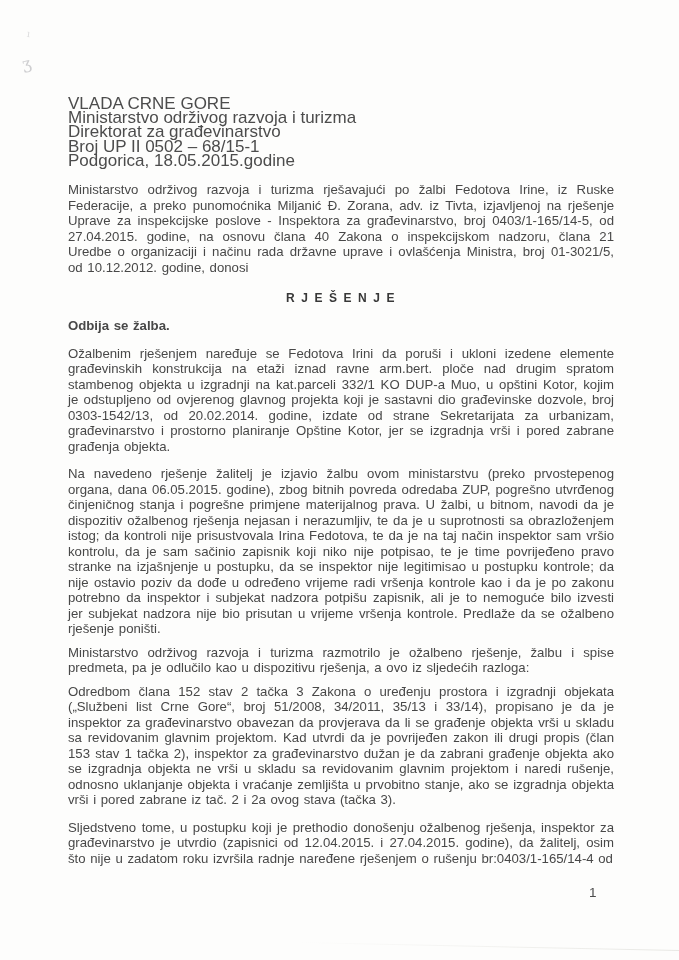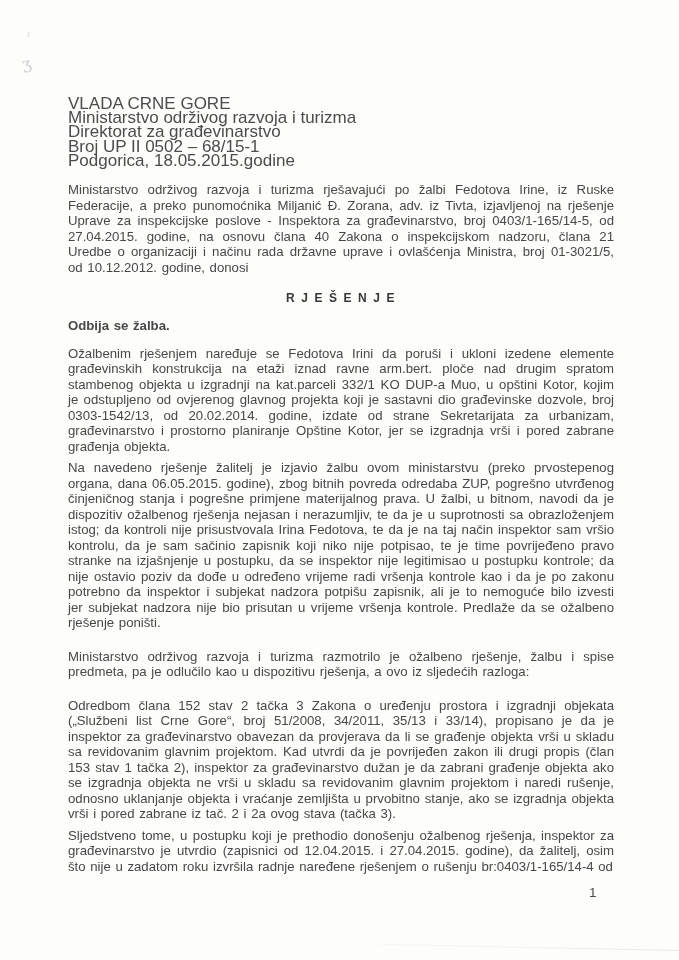--- a/index.html
+++ b/index.html
@@ -45,22 +45,22 @@
     font-size: 12px;
     line-height: 16px;
     font-weight: 700;
     letter-spacing: 1.6px;
     text-align: center;
     color: #383838;
   }
   .mt12 { margin-top: 12px; }
   .mt14 { margin-top: 14px; }
   .mt15 { margin-top: 15px; }
-  .mt9  { margin-top: 6px; }
-  .mt8  { margin-top: 18px; }
+  .mt9  { margin-top: 12px; }
+  .mt8  { margin-top: 8px; }
   .page-number {
     position: absolute;
     left: 589px;
     top: 885px;
     font-size: 13.5px;
     color: #4c4c4c;
   }
   .mark {
     position: absolute;
     color: #c3c3c6;

